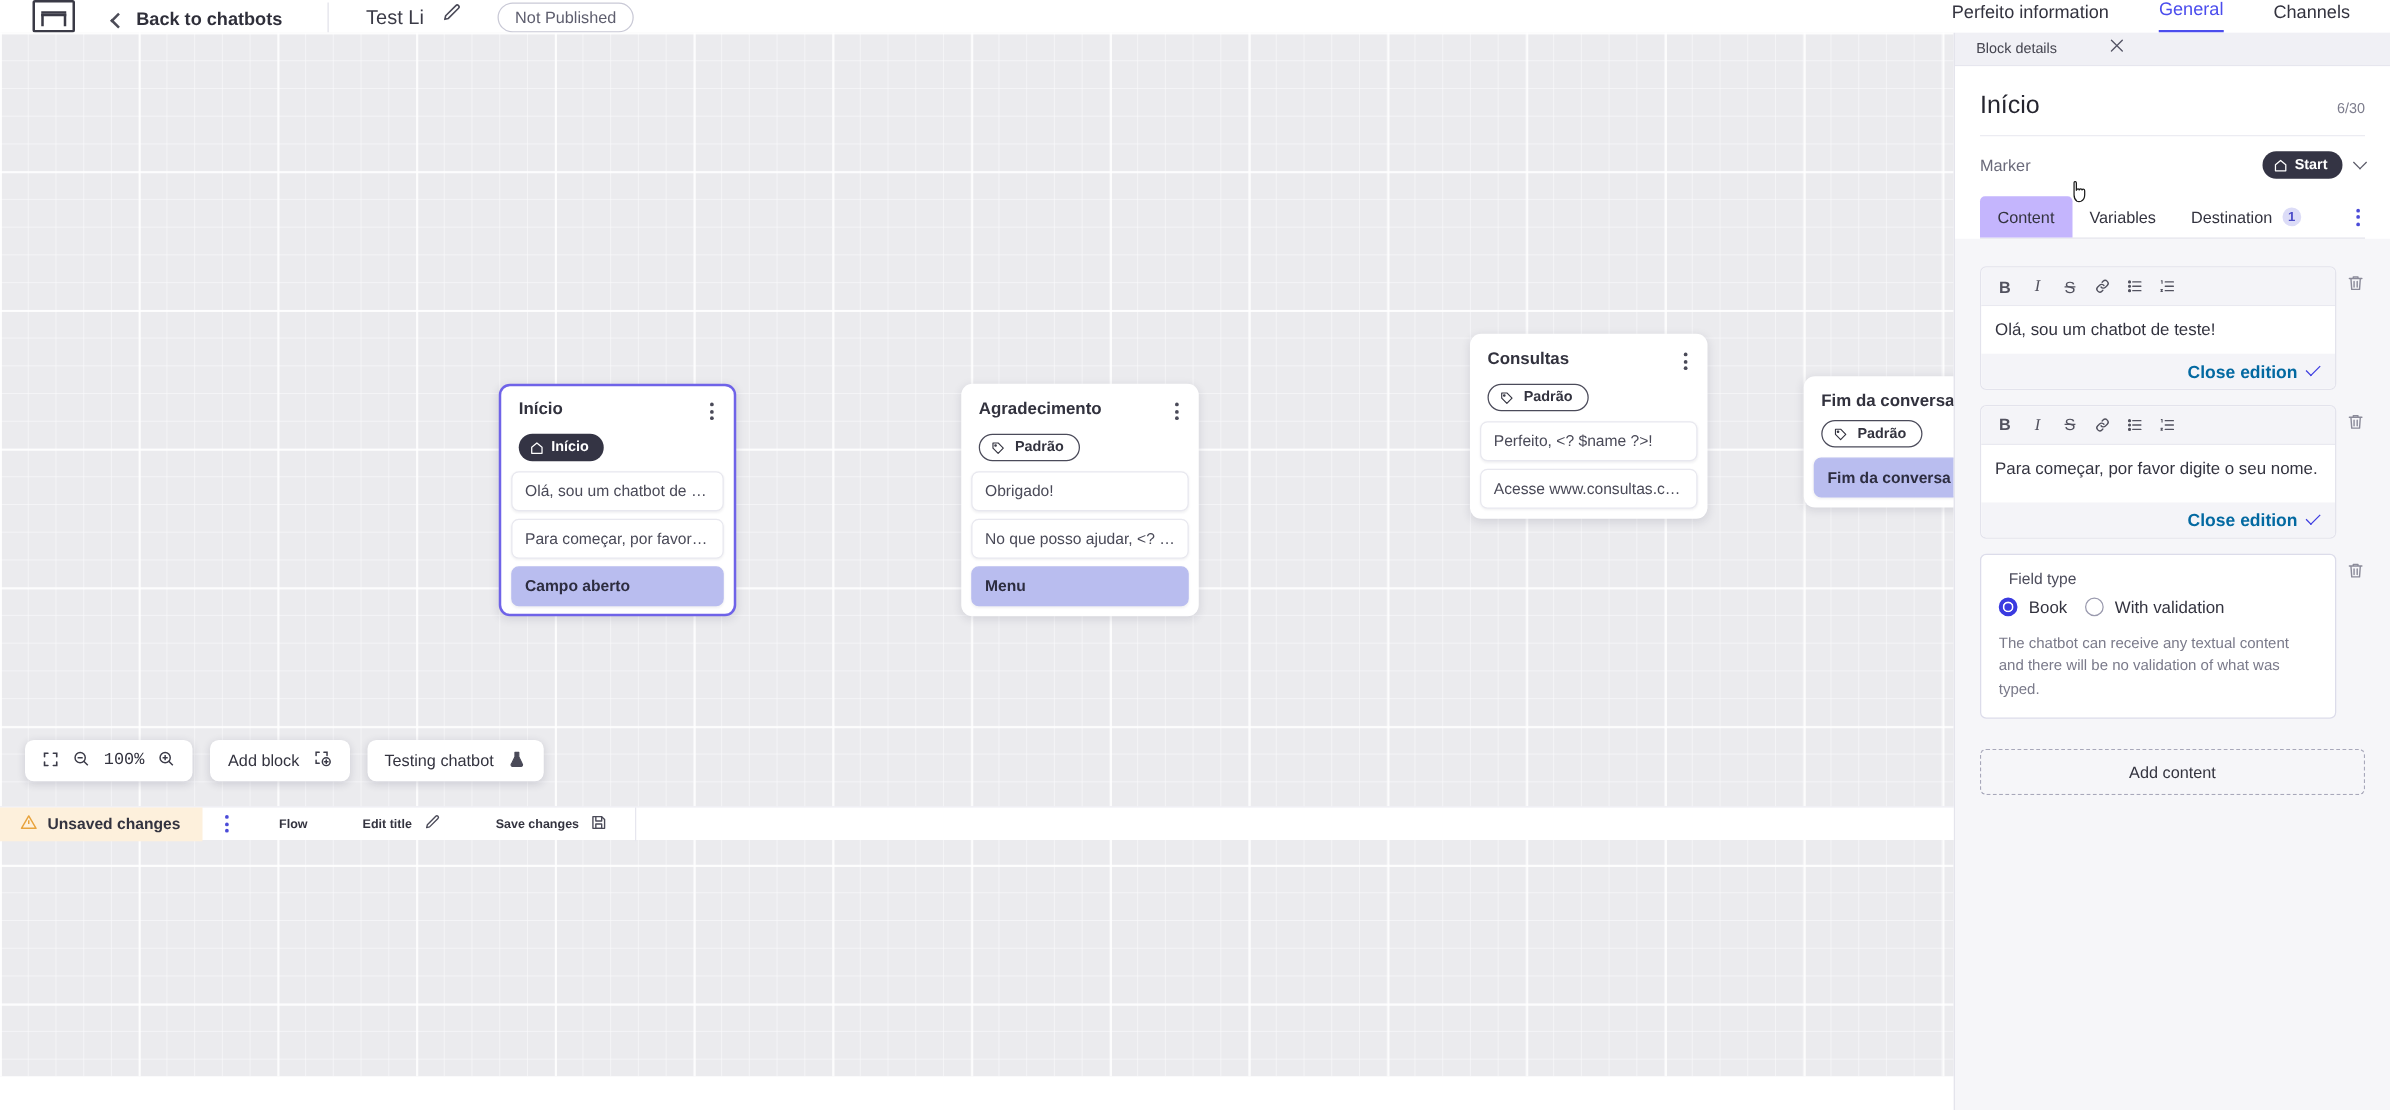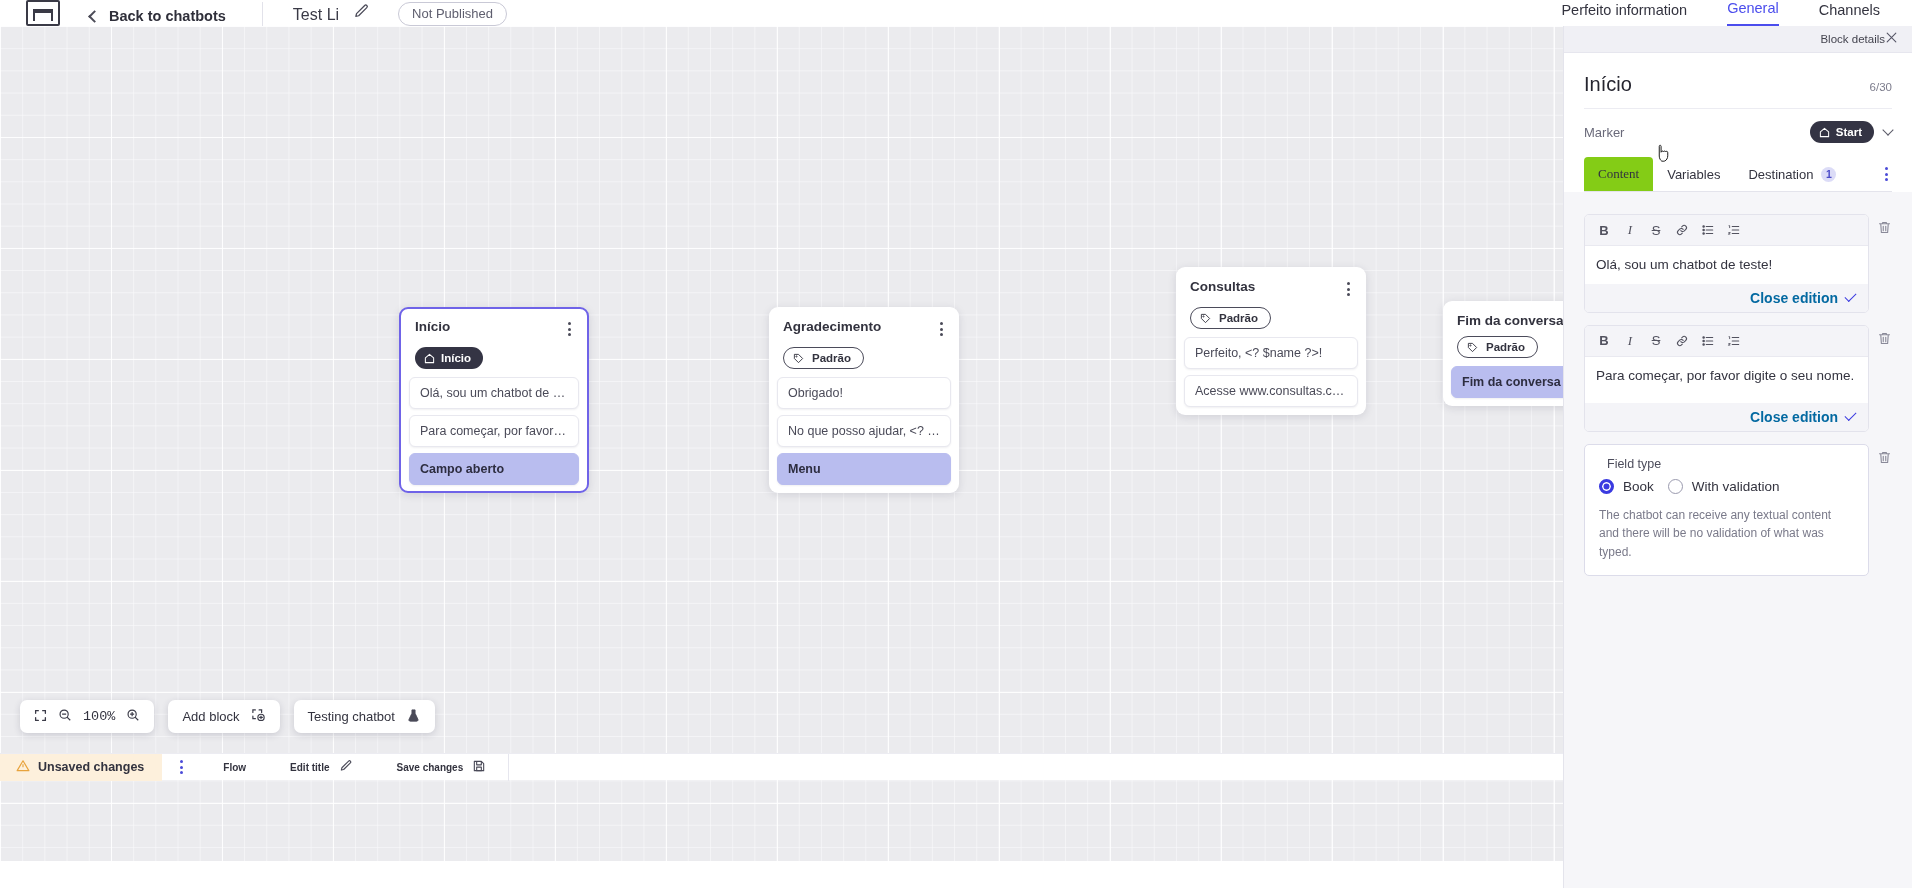--- a/index.html
+++ b/index.html
@@ -1,21 +1,21 @@
 <!DOCTYPE html>
 <html><head>
 <meta charset="utf-8">
 <style>
   * { box-sizing: border-box; margin: 0; padding: 0; }
   html, body {
     width: 1912px; height: 888px;
     font-family: "Liberation Sans", sans-serif;
     background: #ffffff; overflow: hidden;
   }
-  .app { position: relative; width: 1912px; height: 780px; }
+  .app { position: relative; width: 1912px; height: 672px; }
 
   
   .topbar {
     position: absolute; top: 0; left: 0; width: 1912px; height: 26px;
     background: #fff; display: flex; align-items: flex-end; z-index: 40;
     overflow: hidden;
   }
   .logo-box {
     margin-left: 26px; width: 34px; height: 26px;
     border: 2px solid #3a3a46; border-radius: 2px;
@@ -136,22 +136,23 @@
   .f-sep { width: 1px; height: 27px; background: #e6e6ee; }
 
   
   .panel {
     position: absolute; top: 26px; right: 0; width: 349px; height: 862px;
     background: #f6f6f9; border-left: 1px solid #e4e4ec;
     display: flex; flex-direction: column;
   }
   .panel-bar {
     height: 27px; background: #f0f0f5; display: flex; align-items: center;
-    justify-content: flex-end; padding: 0 14px 0 17px;
+    justify-content: flex-start; padding: 0 14px 0 17px;
     border-bottom: 1px solid #e6e6ee;
+    gap: 41px;
   }
   .panel-bar-title { font-size: 11.5px; color: #44444f; }
   .x-ic { cursor: pointer; }
   .panel-body { background: #fff; padding: 0 20px; }
   .p-title-row {
     display: flex; align-items: baseline; justify-content: space-between;
     padding: 20px 0 12px; border-bottom: 1px solid #ececf2;
   }
   .p-title { font-size: 20px; color: #25252f; }
   .p-count { font-size: 11.5px; color: #7c7c8c; }
@@ -166,21 +167,21 @@
     border-bottom: 1.6px solid #5a5a68; transform: rotate(45deg); margin-top: -4px;
   }
   .p-tabs {
     display: flex; align-items: center; gap: 0; border-bottom: 1px solid #e4e4ec;
     position: relative;
   }
   .p-tab {
     font-size: 13px; color: #33333f; padding: 9px 14px; cursor: pointer;
     display: flex; align-items: center; gap: 8px; white-space: nowrap;
   }
-  .p-tab.active { background: #84cc16; border-radius: 4px 4px 0 0; font-family: Liberation Serif, serif; }
+  .p-tab.active { background: #c4b5fd; border-radius: 4px 4px 0 0; }
   .num-badge {
     background: #dcdcf7; color: #4b4bc8; font-size: 10.5px; font-weight: 700;
     width: 15px; height: 15px; border-radius: 50%;
     display: inline-flex; align-items: center; justify-content: center;
   }
   .p-tabs-kebab { margin-left: auto; padding: 0 4px; }
   .p-tabs-kebab i { background: #4b4bd8; }
 
   .p-content { padding: 22px 20px 0; flex: 1; overflow-y: auto; }
   .edit-row { display: flex; align-items: flex-start; gap: 8px; margin-bottom: 12px; }
@@ -607,20 +608,21 @@
           </div>
         </div>
         <span class="trash-ic">
           <svg width="15" height="15" viewBox="0 0 24 24" fill="none" stroke="#8a8a99" stroke-width="1.8" stroke-linecap="round" stroke-linejoin="round">
               <path d="M4 6h16M9 6V4h6v2M6 6l1 14h10l1-14"></path>
               <path d="M10 10v7M14 10v7"></path>
             </svg>
         </span>
       </div>
 
+      <div class="add-content">Add content</div>
     </div>
   </div>
 
   <span class="cursor-ptr">
     <svg width="17" height="22" viewBox="0 0 24 30" fill="#ffffff" stroke="#1a1a1a" stroke-width="1.4" stroke-linejoin="round">
       <path d="M6 4c0-1 .8-1.6 1.6-1.3.6.2 1 .8 1 1.5v8.3c.4-.8 1-1.6 1.8-1.7.9-.1 1.3.5 1.4 1.2.4-.7 1-1.2 1.8-1.2.8 0 1.3.6 1.4 1.3.4-.6.9-1 1.6-.9.9.1 1.4.9 1.4 1.9v4.4c0 3.4-1.8 6.4-4.2 7.4-1.3.5-3.2.5-4.5 0C8 24 6 21.3 6 17.9z"></path>
     </svg>
   </span>
 
 </div>

